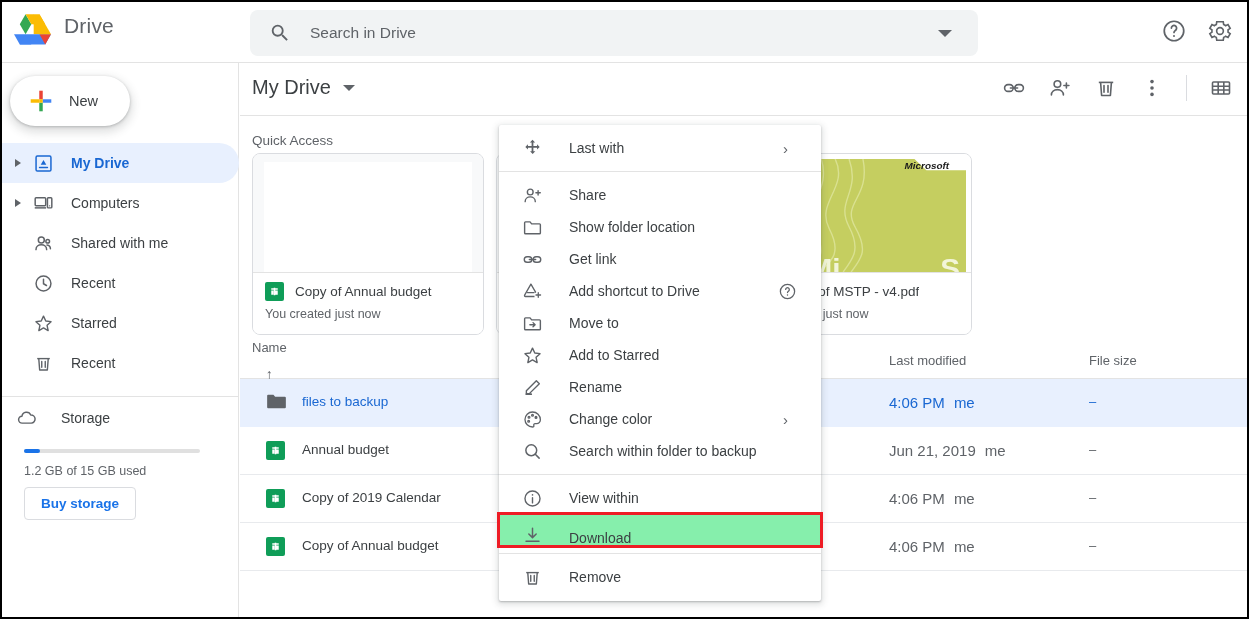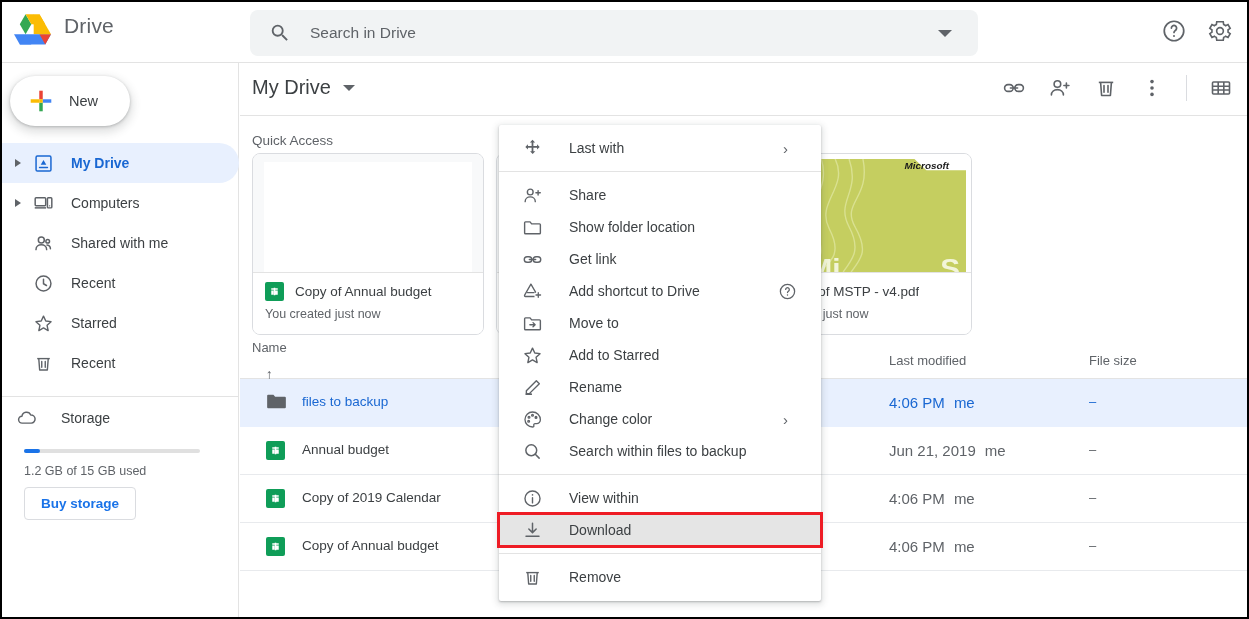--- a/index.html
+++ b/index.html
@@ -140,21 +140,21 @@
     box-shadow: 0 2px 6px 2px rgba(60,64,67,.15), 0 1px 2px rgba(60,64,67,.3);
     border-radius: 2px; z-index: 50; padding: 7px 0 0 0;
   }
   .ctx-item { height: 32px; display: flex; align-items: center; position: relative; cursor: pointer; }
   .ctx-ico { width: 22px; height: 22px; margin-left: 22px; color: #5f6368;
     display: flex; align-items: center; justify-content: center; flex: none; }
   .ctx-label { margin-left: 26px; font-size: 14px; color: #3c4043; white-space: nowrap; }
   .ctx-arrow { position: absolute; right: 33px; color: #5f6368; font-size: 15px; line-height: 1; }
   .ctx-help { position: absolute; right: 24px; width: 19px; height: 19px; color: #5f6368; }
   .ctx-sep { height: 1px; background: #e3e3e3; margin: 7px 0; }
-  .ctx-item.highlight { background: #e5e5e5; outline: 3px solid #ee1c25; outline-offset: -1px; }
+  .ctx-item.highlight { background: #86efac; outline: 3px solid #ee1c25; outline-offset: -1px; align-items: flex-end; }
   .ctx-pad-b { height: 8px; }
 </style>
 </head>
 <body>
 
 <div id="app">
 
   <div class="topbar">
     <div class="brand">
       <span class="drive-logo">
@@ -602,21 +602,21 @@
       <span class="ctx-arrow">›</span>
     </div>
 
     <div class="ctx-item">
       <span class="ctx-ico">
         <svg viewBox="0 0 24 24" width="21" height="21" fill="none" stroke="currentColor" stroke-width="1.7">
           <circle cx="10.6" cy="10.6" r="6.2"></circle>
           <path d="M15.2 15.2l4.4 4.4" stroke-linecap="round"></path>
         </svg>
       </span>
-      <span class="ctx-label">Search within files to backup</span>
+      <span class="ctx-label">Search within folder to backup</span>
     </div>
 
     <div class="ctx-sep"></div>
 
     <div class="ctx-item">
       <span class="ctx-ico">
         <svg viewBox="0 0 24 24" width="21" height="21" fill="none" stroke="currentColor" stroke-width="1.6">
           <circle cx="12" cy="12" r="8.6"></circle>
           <path d="M12 11v6" stroke-linecap="round"></path>
           <circle cx="12" cy="7.9" r=".95" fill="currentColor" stroke="none"></circle>

